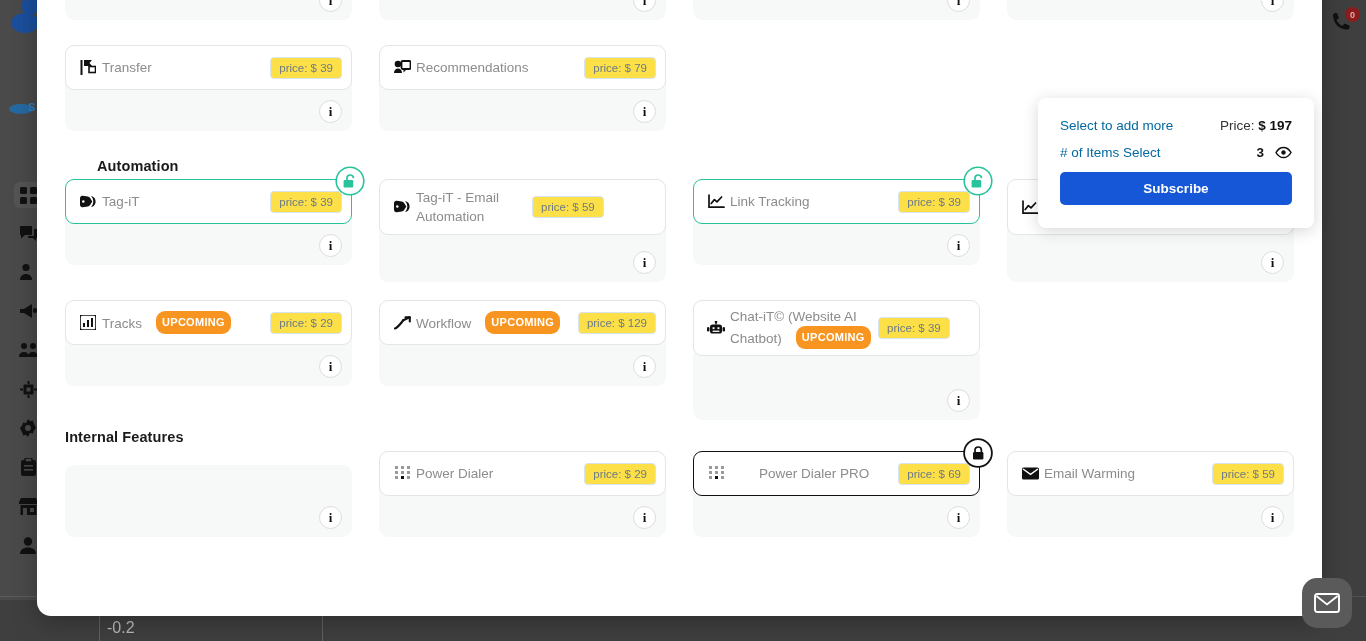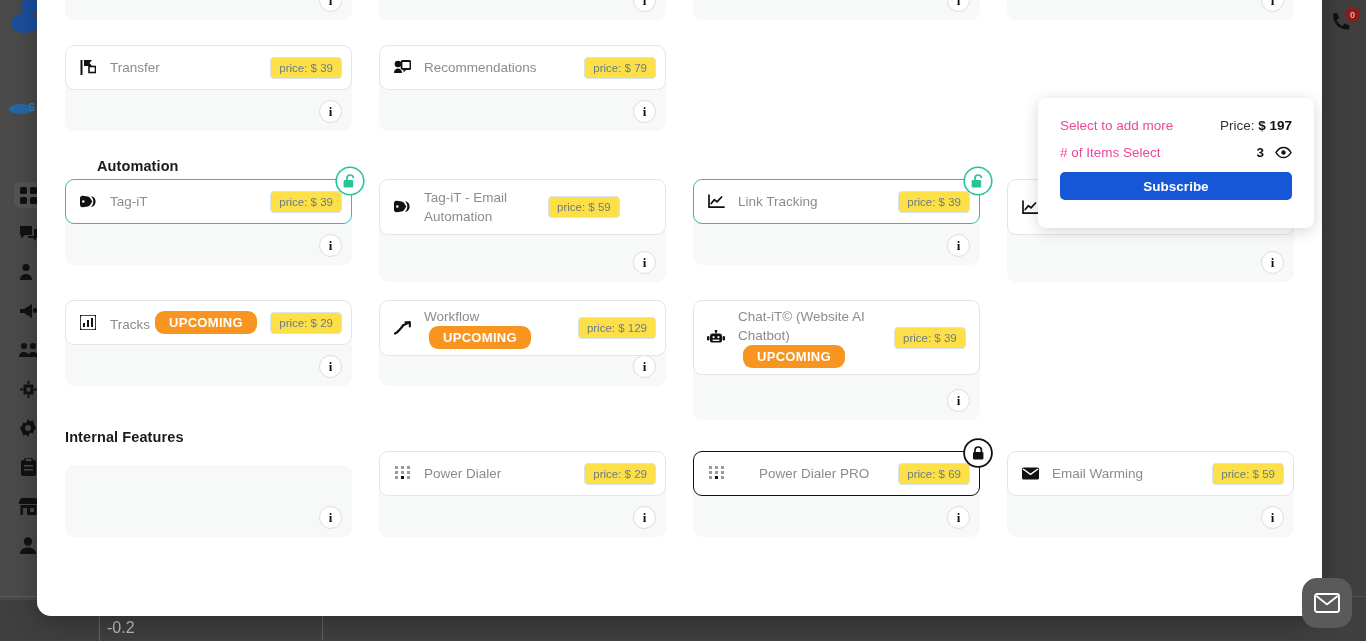--- a/index.html
+++ b/index.html
@@ -108,45 +108,45 @@
     cursor: pointer;
   }
   .feat-card {
     position: absolute; left: 0; top: 0;
     width: 287px; min-height: 45px;
     background: #fff;
     border: 1px solid #e3e5e6;
     border-radius: 9px;
     display: flex; align-items: center;
     padding: 6px 9px 6px 12px;
-    gap: 8px;
+    gap: 0;
     cursor: pointer;
   }
   .feat-card.tall { min-height: 56px; }
   .feat-card.selected-green { border: 1.6px solid #27c39a; }
   .feat-card.selected-dark  { border: 1.8px solid #111111; text-align: center; }
 
   .feat-icon {
     width: 20px; flex: 0 0 20px;
     display: flex; align-items: center; justify-content: center;
     color: #111; font-size: 14px;
   }
   .feat-name {
     flex: 1 1 auto;
     font-size: 13.5px; color: #8c8c8c;
     line-height: 19px;
     padding-left: 4px;
   }
   .tag-upcoming {
     display: inline-block;
     background: #f79520; color: #fff;
-    font-size: 13px; font-weight: bold;
+    font-size: 11px; font-weight: bold;
     letter-spacing: .3px;
-    padding: 2px 14px; border-radius: 9px;
-    vertical-align: 2px; margin-left: 5px;
+    padding: 2px 6px; border-radius: 9px;
+    vertical-align: 2px; margin-left: 14px;
     white-space: nowrap;
   }
   .price-badge {
     flex: 0 0 auto;
     background: #fde047; border: 1px solid #d7e3ef;
     color: #6d7a85; font-size: 11.5px;
     padding: 4px 8px; border-radius: 4px;
     white-space: nowrap;
   }
   .lock-badge {
@@ -167,28 +167,28 @@
     border-radius: 8px;
     box-shadow: 0 3px 16px rgba(0,0,0,.16);
     padding: 20px 22px;
     z-index: 20;
   }
   .sub-row {
     display: flex; justify-content: space-between; align-items: center;
     font-size: 13.5px; color: #2b2b2b;
     margin-bottom: 12px;
   }
-  .sub-row .lbl { color: #ec4899; }
+  .sub-row .lbl { color: #0369a1; }
   .sub-row .val { font-weight: normal; color:#333; }
   .sub-row .val b { font-weight: bold; color:#111; }
   .sub-right { display: flex; align-items: center; gap: 11px; }
   .sub-count { font-weight: bold; font-size: 13.5px; color:#111; }
   .eye-icon { width: 17px; height: 13px; color:#111; cursor: pointer; }
   .subscribe-btn {
-    width: 100%; height: 28px;
+    width: 100%; height: 33px;
     background: #1557d6; color: #fff;
     border: none; border-radius: 5px;
     font-size: 13.5px; font-weight: bold;
     font-family: "Liberation Sans", sans-serif;
     cursor: pointer;
   }
 
   
   .chat-fab {
     position: absolute; right: 14px; bottom: 13px;

